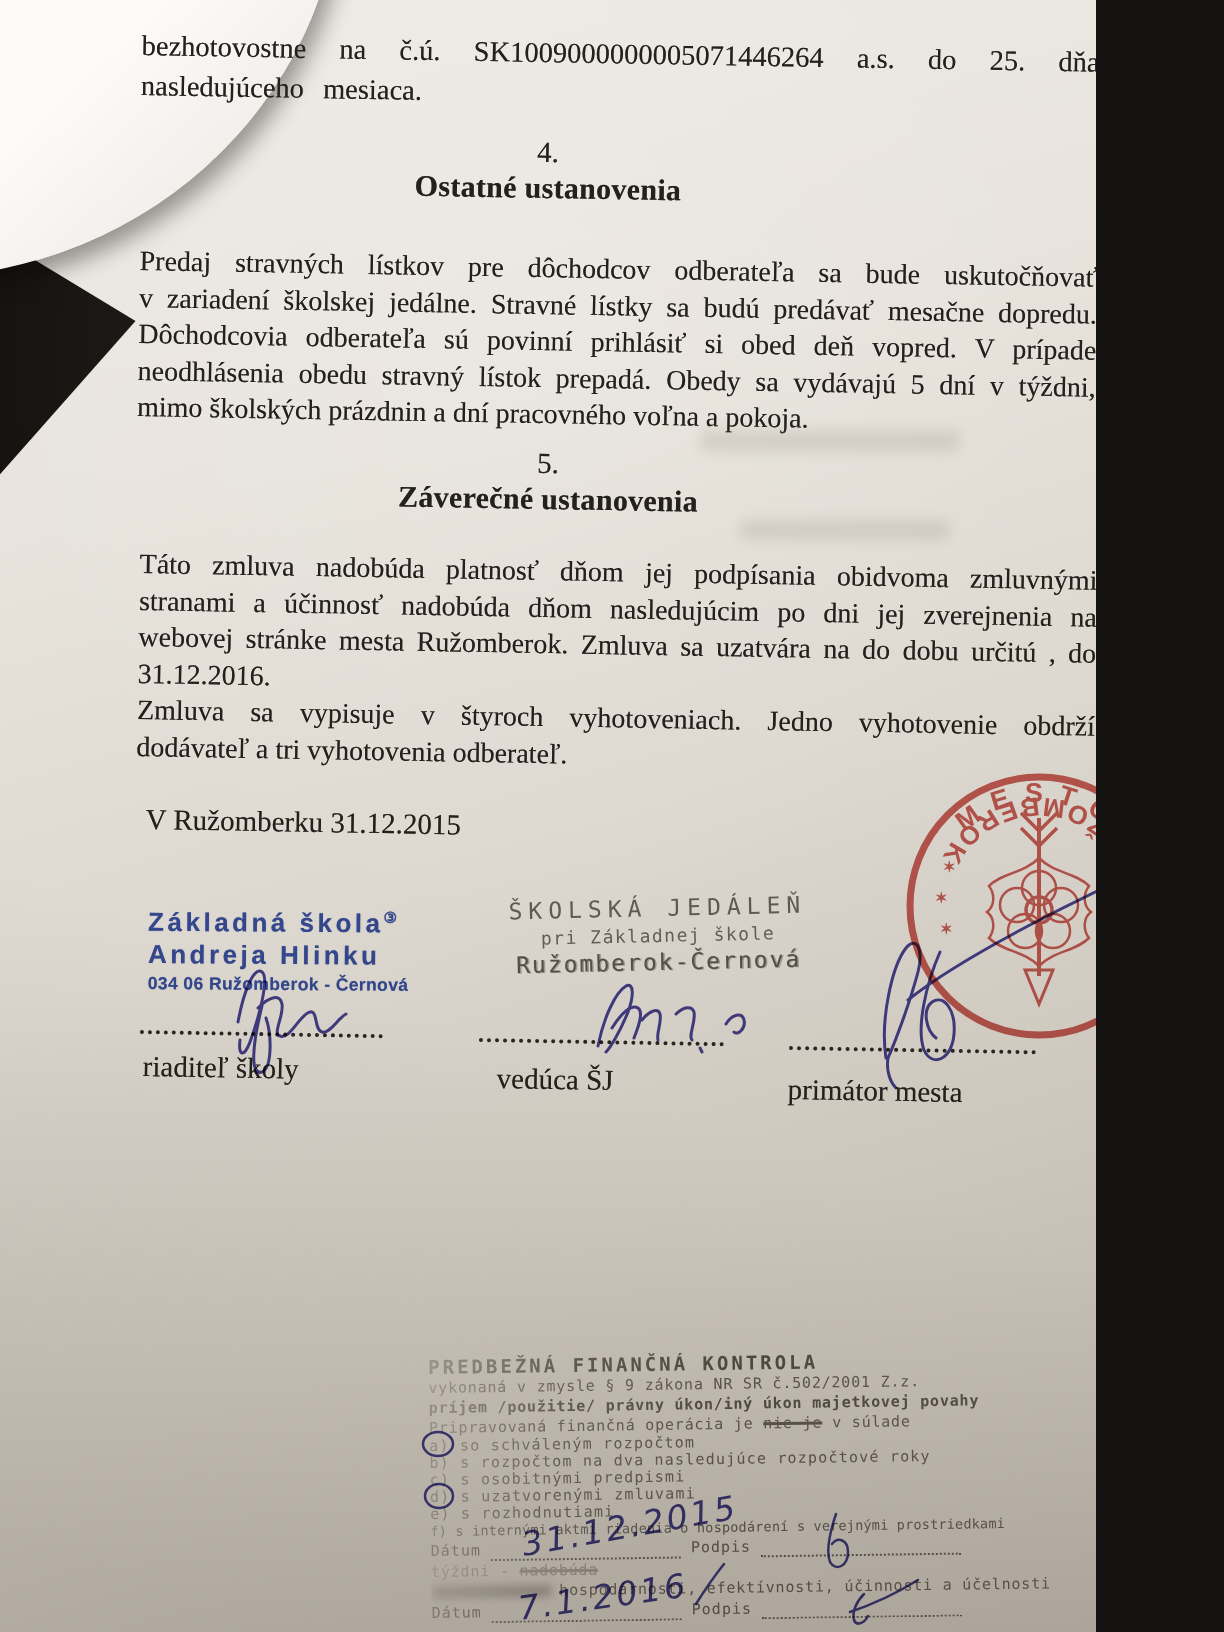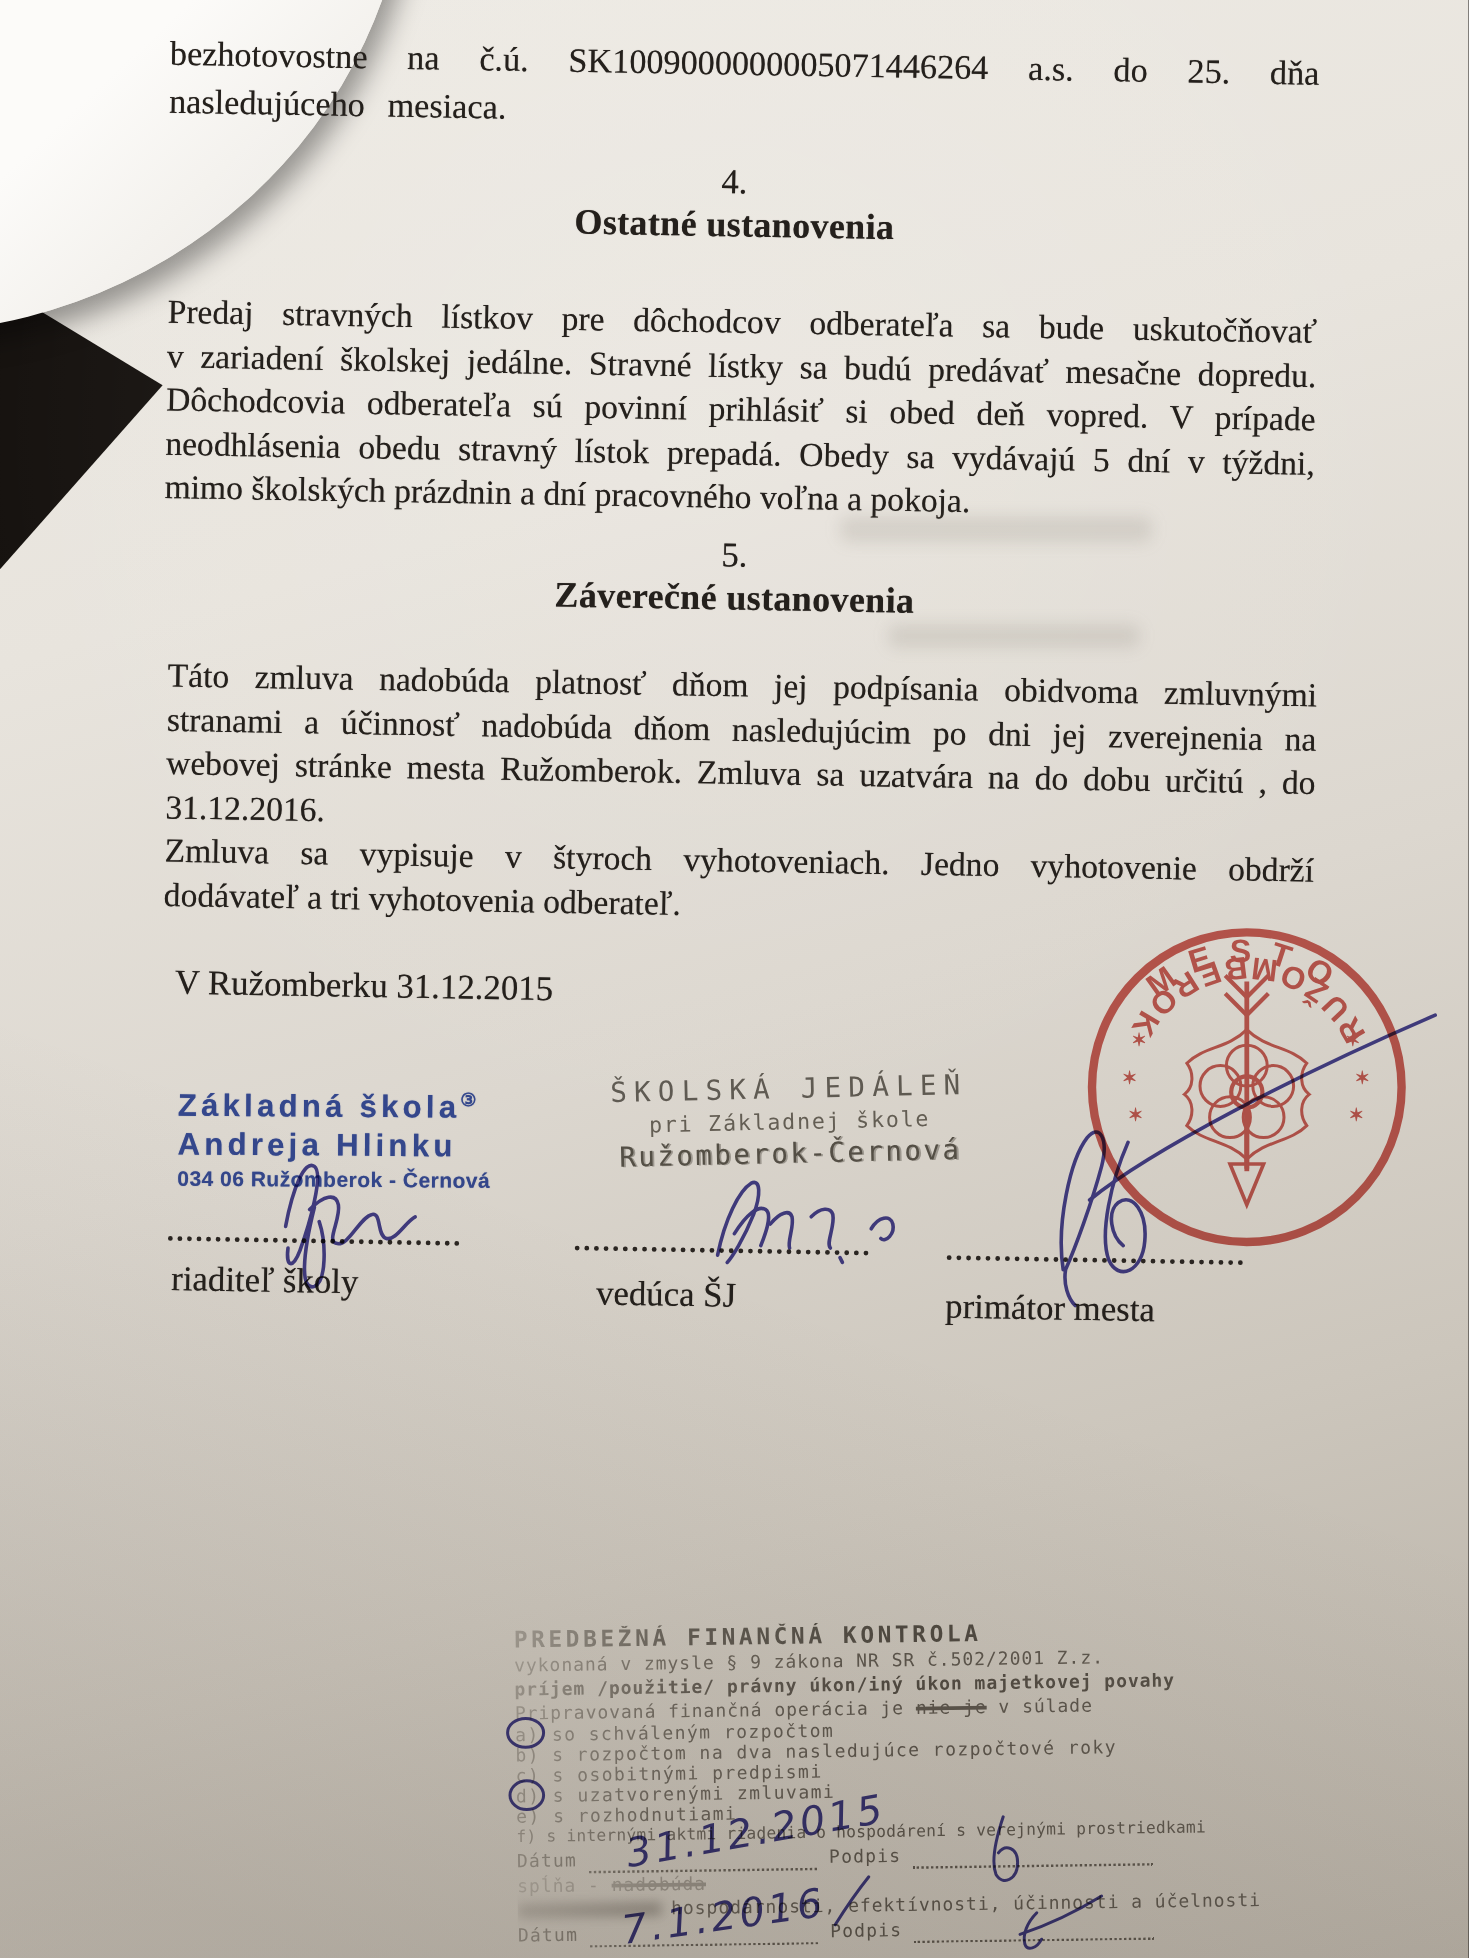--- a/index.html
+++ b/index.html
@@ -1,16 +1,16 @@
 <!DOCTYPE html>
 <html><head>
 <meta charset="utf-8">
 <style>
   html,body{margin:0;padding:0;background:#141210;}
-  #canvas{position:relative;width:1224px;height:1632px;overflow:hidden;background:#141210;
+  #canvas{position:relative;width:1096px;height:1632px;overflow:hidden;background:#141210;
           font-family:"Liberation Serif",serif;}
   
   .paper{position:absolute;inset:0;
     background:linear-gradient(164deg,#eeebe5 0%,#e8e4dd 28%,#dcd7cf 52%,#ccc6bc 74%,#b4ada2 100%);}
   .light{position:absolute;inset:0;pointer-events:none;
     background:radial-gradient(95% 70% at 48% 22%,rgba(255,255,255,.10),rgba(255,255,255,0) 55%),
                linear-gradient(200deg,rgba(0,0,0,0) 62%,rgba(55,45,35,.12) 95%);}
   .black-wedge{position:absolute;left:-8px;top:205px;width:205px;height:290px;background:#15110e;
     clip-path:polygon(0% 10%,70% 40%,0% 96%);filter:blur(1px);}
   .white-corner{position:absolute;left:-95px;top:-130px;width:430px;height:415px;
@@ -185,21 +185,21 @@
     <div class="it">d) s uzatvorenými zmluvami</div>
     <div class="it">e) s rozhodnutiami</div>
     <div class="sm">f) s internými aktmi riadenia o hospodárení s verejnými prostriedkami</div>
     <div class="drow">
       <span>Dátum</span>
       <span class="leader" style="width:190px;margin:0 10px;"></span>
       <span>Podpis</span>
       <span class="leader" style="width:200px;margin:0 10px;"></span>
     </div>
     <div class="r faded">
-      <span>spĺňa -</span>
+      <span>týždni -</span>
       <span class="strike">nadobúda</span>
     </div>
     <div class="r">
       <span class="smudge"></span><span>hospodárnosti, efektívnosti, účinnosti a účelnosti</span>
     </div>
     <div class="drow">
       <span>Dátum</span>
       <span class="leader" style="width:190px;margin:0 10px;"></span>
       <span>Podpis</span>
       <span class="leader" style="width:200px;margin:0 10px;"></span>

